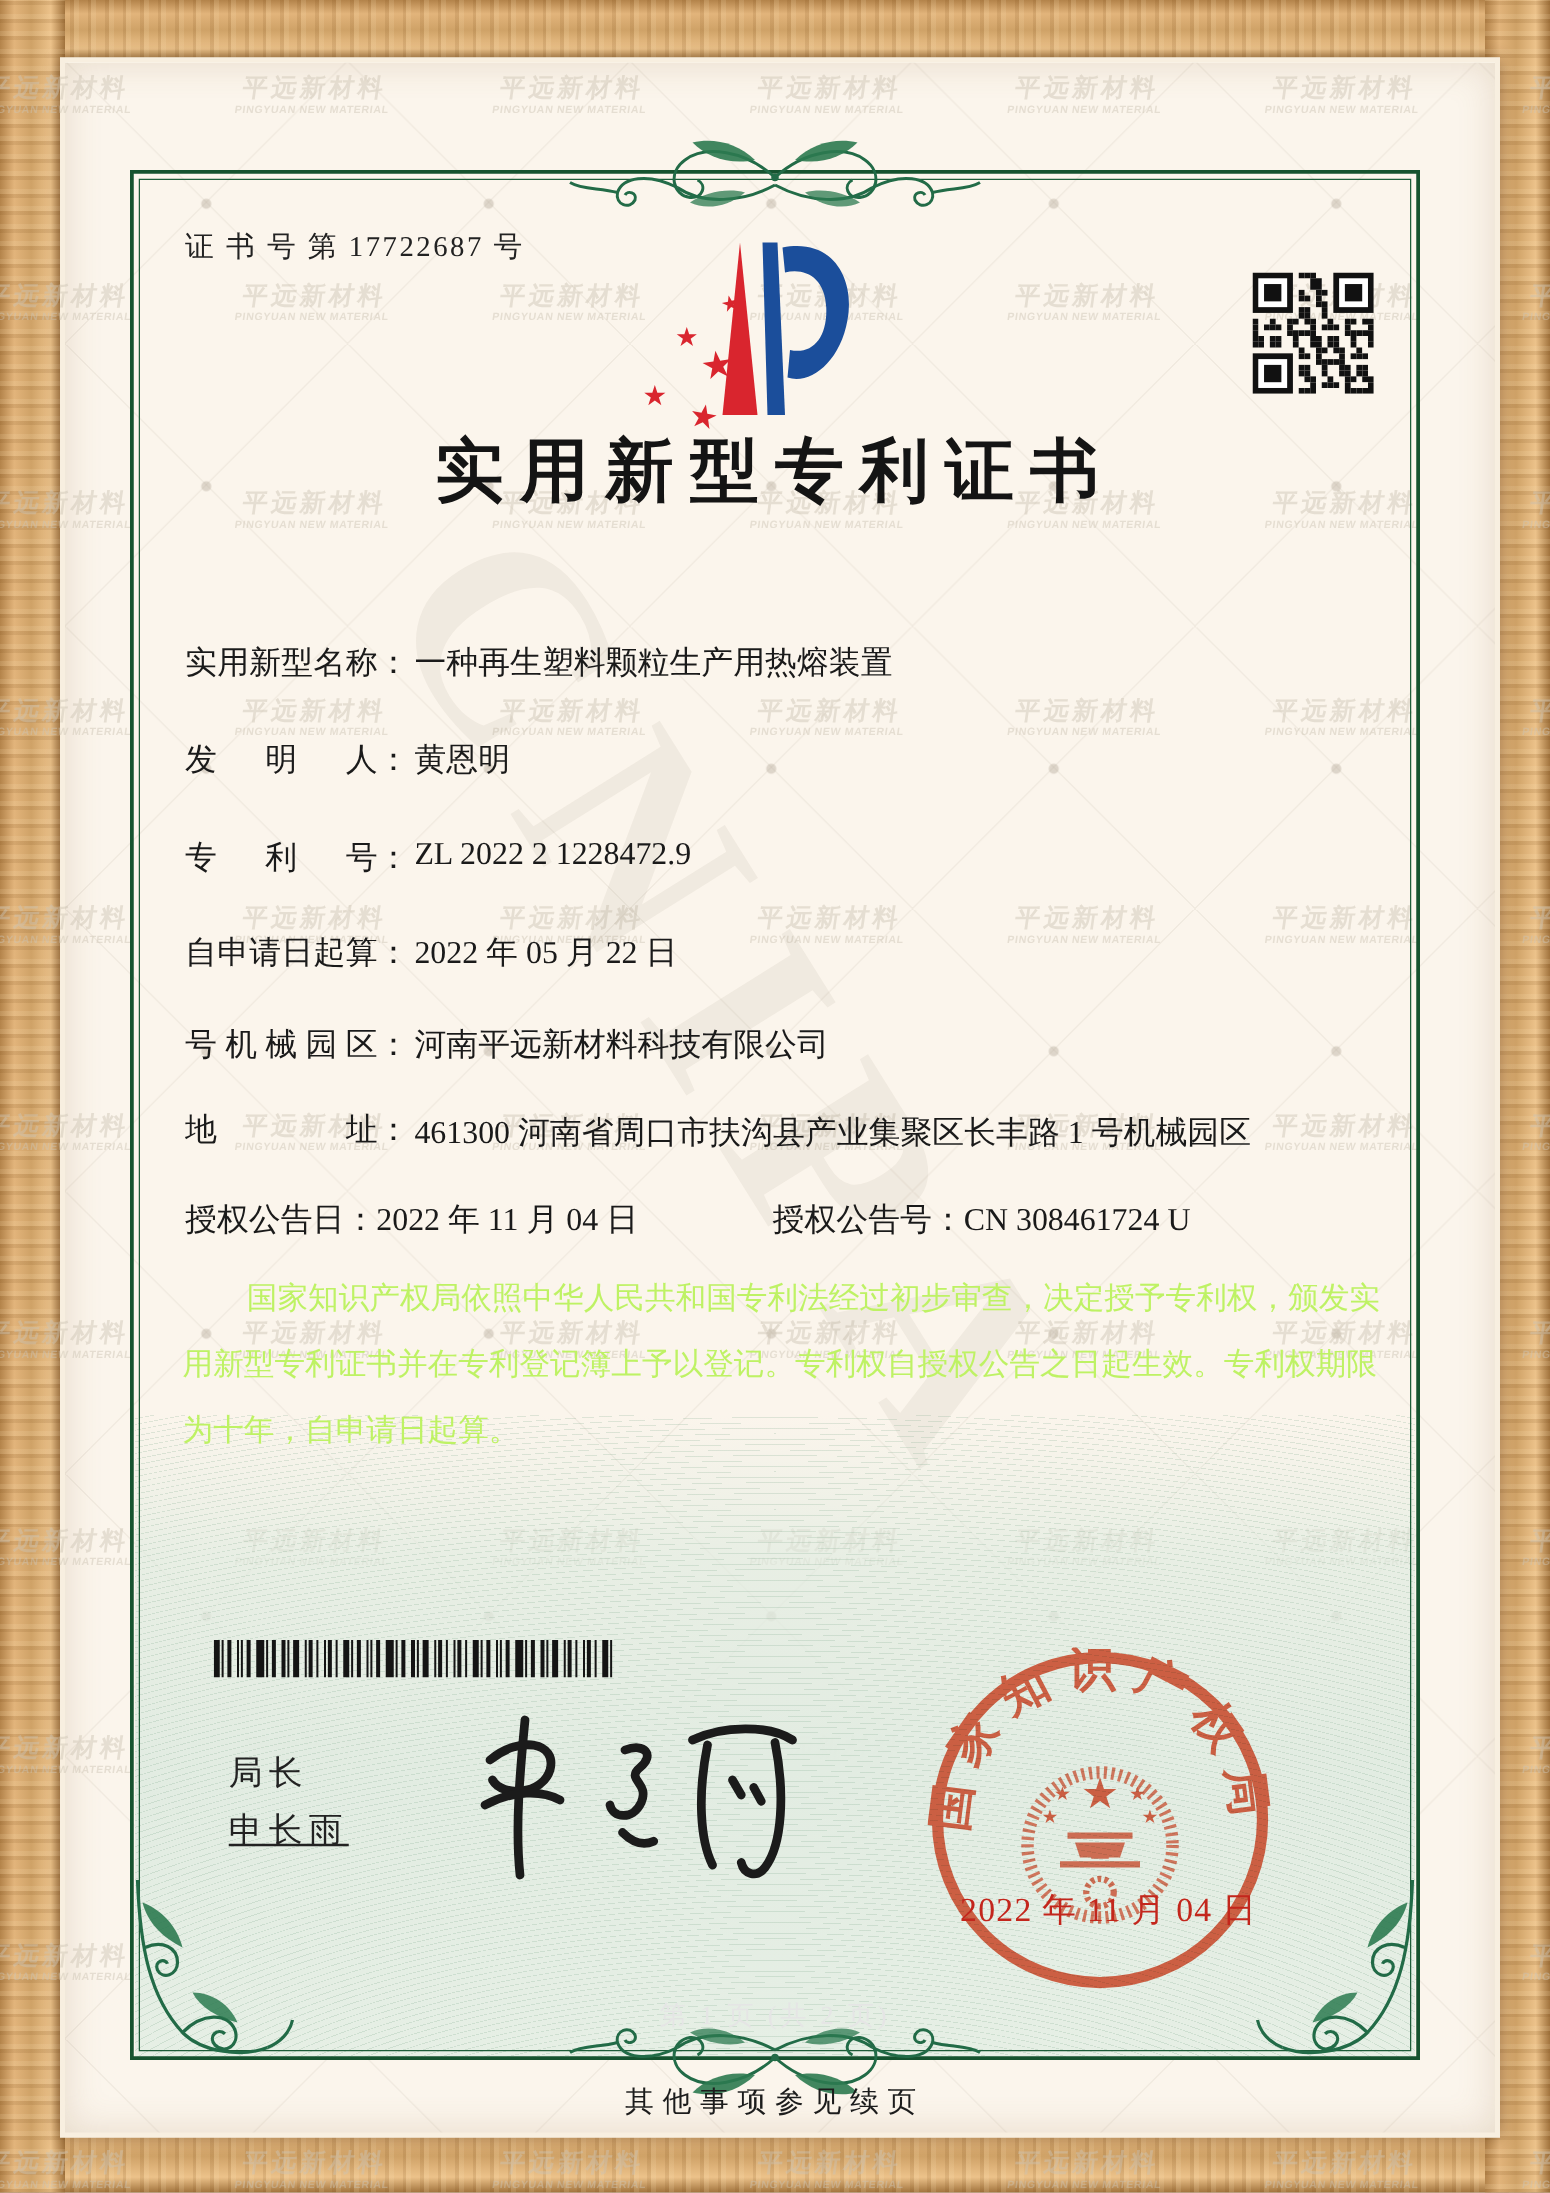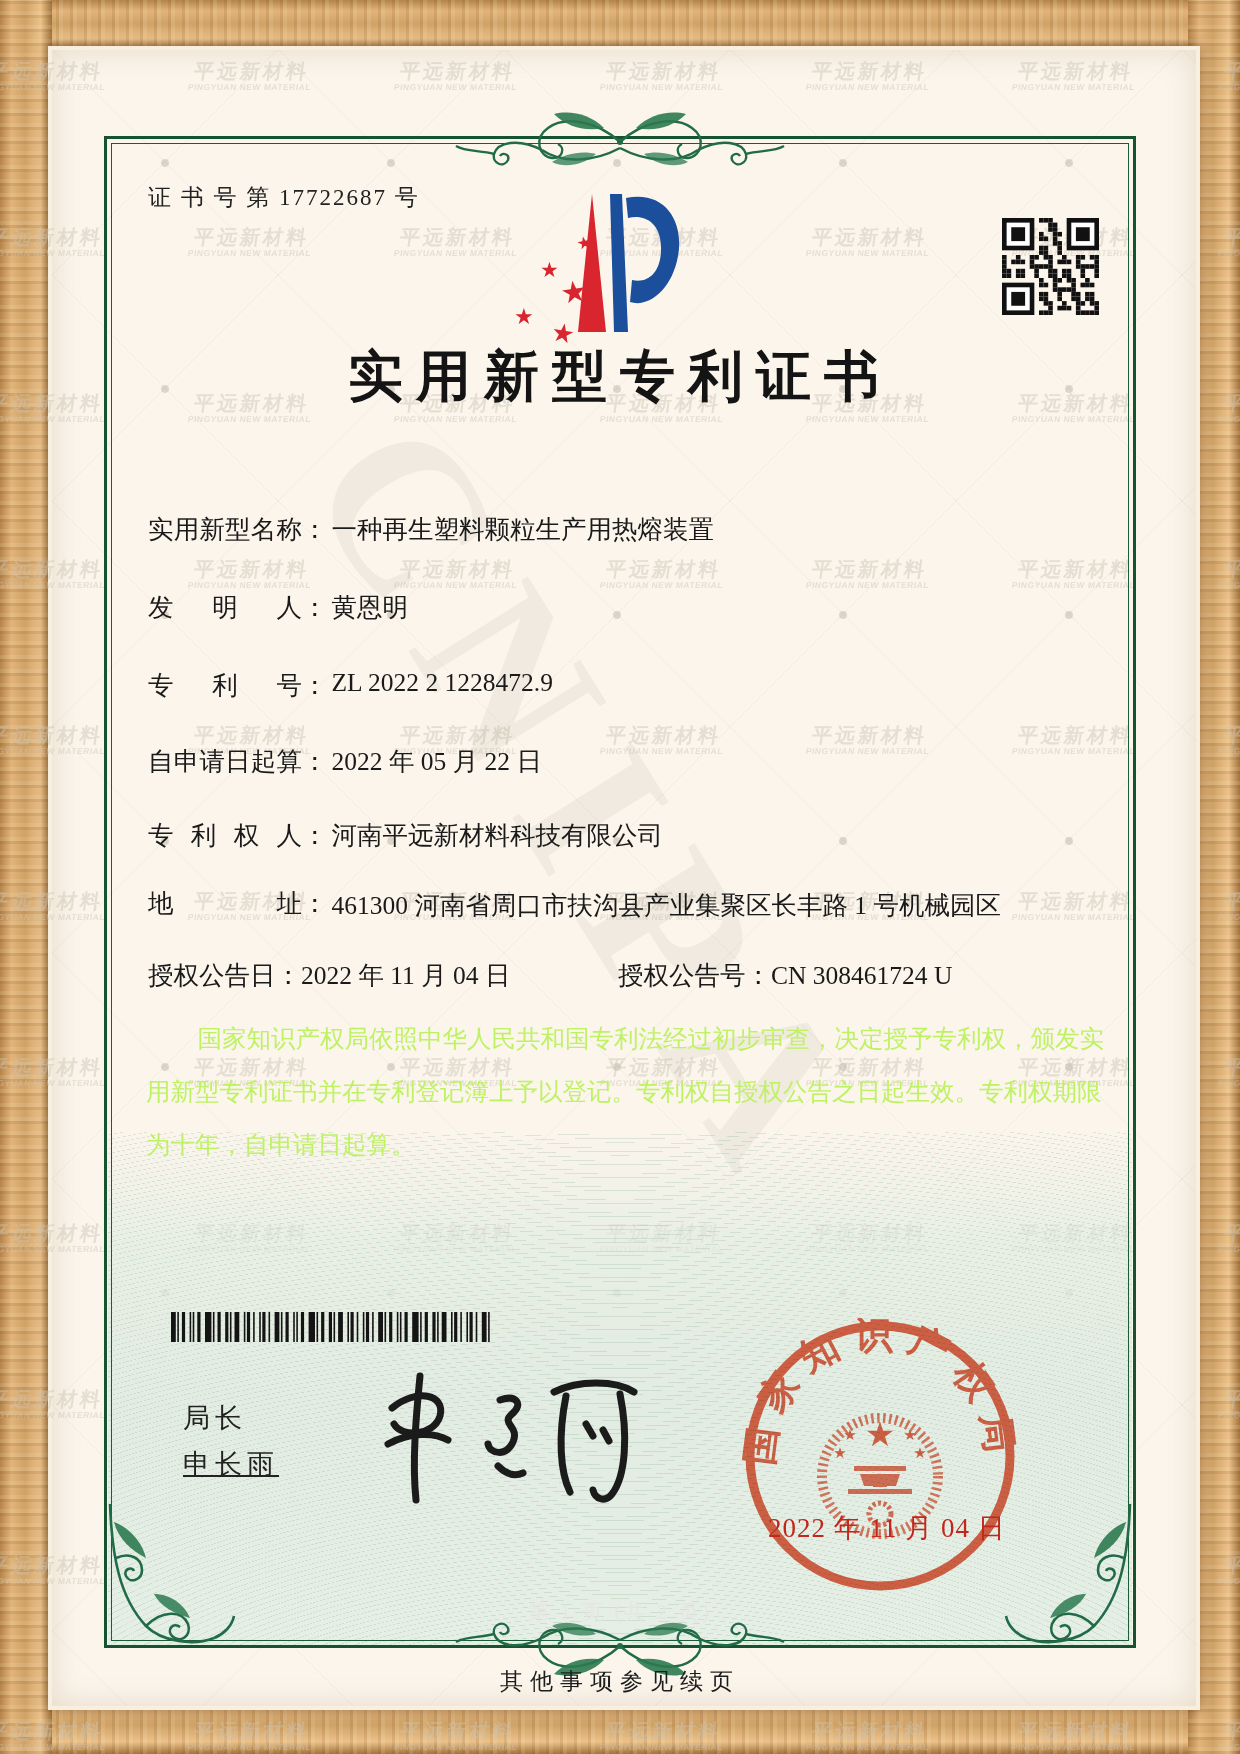--- a/index.html
+++ b/index.html
@@ -585,21 +585,21 @@
     <rect x="9.238095238095237" y="73.9047619047619" width="13.857142857142856" height="13.857142857142856" fill="#111"></rect>
   </svg>
 
 <div class="title">实用新型专利证书</div>
 
 <div id="fields">
     <div class="frow" style="top: 512px;"><span class="flabel">实用新型名称</span><span class="fcolon">：</span><span class="fvalue">一种再生塑料颗粒生产用热熔装置</span></div>
     <div class="frow" style="top: 590px;"><span class="flabel">发明人</span><span class="fcolon">：</span><span class="fvalue">黄恩明</span></div>
     <div class="frow" style="top: 668px;"><span class="flabel">专利号</span><span class="fcolon">：</span><span class="fvalue">ZL 2022 2 1228472.9</span></div>
     <div class="frow" style="top: 744px;"><span class="flabel">自申请日起算</span><span class="fcolon">：</span><span class="fvalue">2022 年 05 月 22 日</span></div>
-    <div class="frow" style="top: 818px;"><span class="flabel">专利权人</span><span class="fcolon">：</span><span class="fvalue">河南平远新材料科技有限公司</span></div>
+    <div class="frow" style="top: 818px;"><span class="flabel">号机械园区</span><span class="fcolon">：</span><span class="fvalue">河南平远新材料科技有限公司</span></div>
     <div class="frow" style="top: 886px;"><span class="flabel">地址</span><span class="fcolon">：</span><span class="fvalue addr">461300 河南省周口市扶沟县产业集聚区长丰路 1 号机械园区</span></div>
   </div>
 
 <div class="grant" style="left:148px;">
   <span>授权公告日</span><span>：</span><span>2022 年 11 月 04 日</span>
 </div>
 <div class="grant" style="left:618px;">
   <span>授权公告号</span><span>：</span><span>CN 308461724 U</span>
 </div>
 

